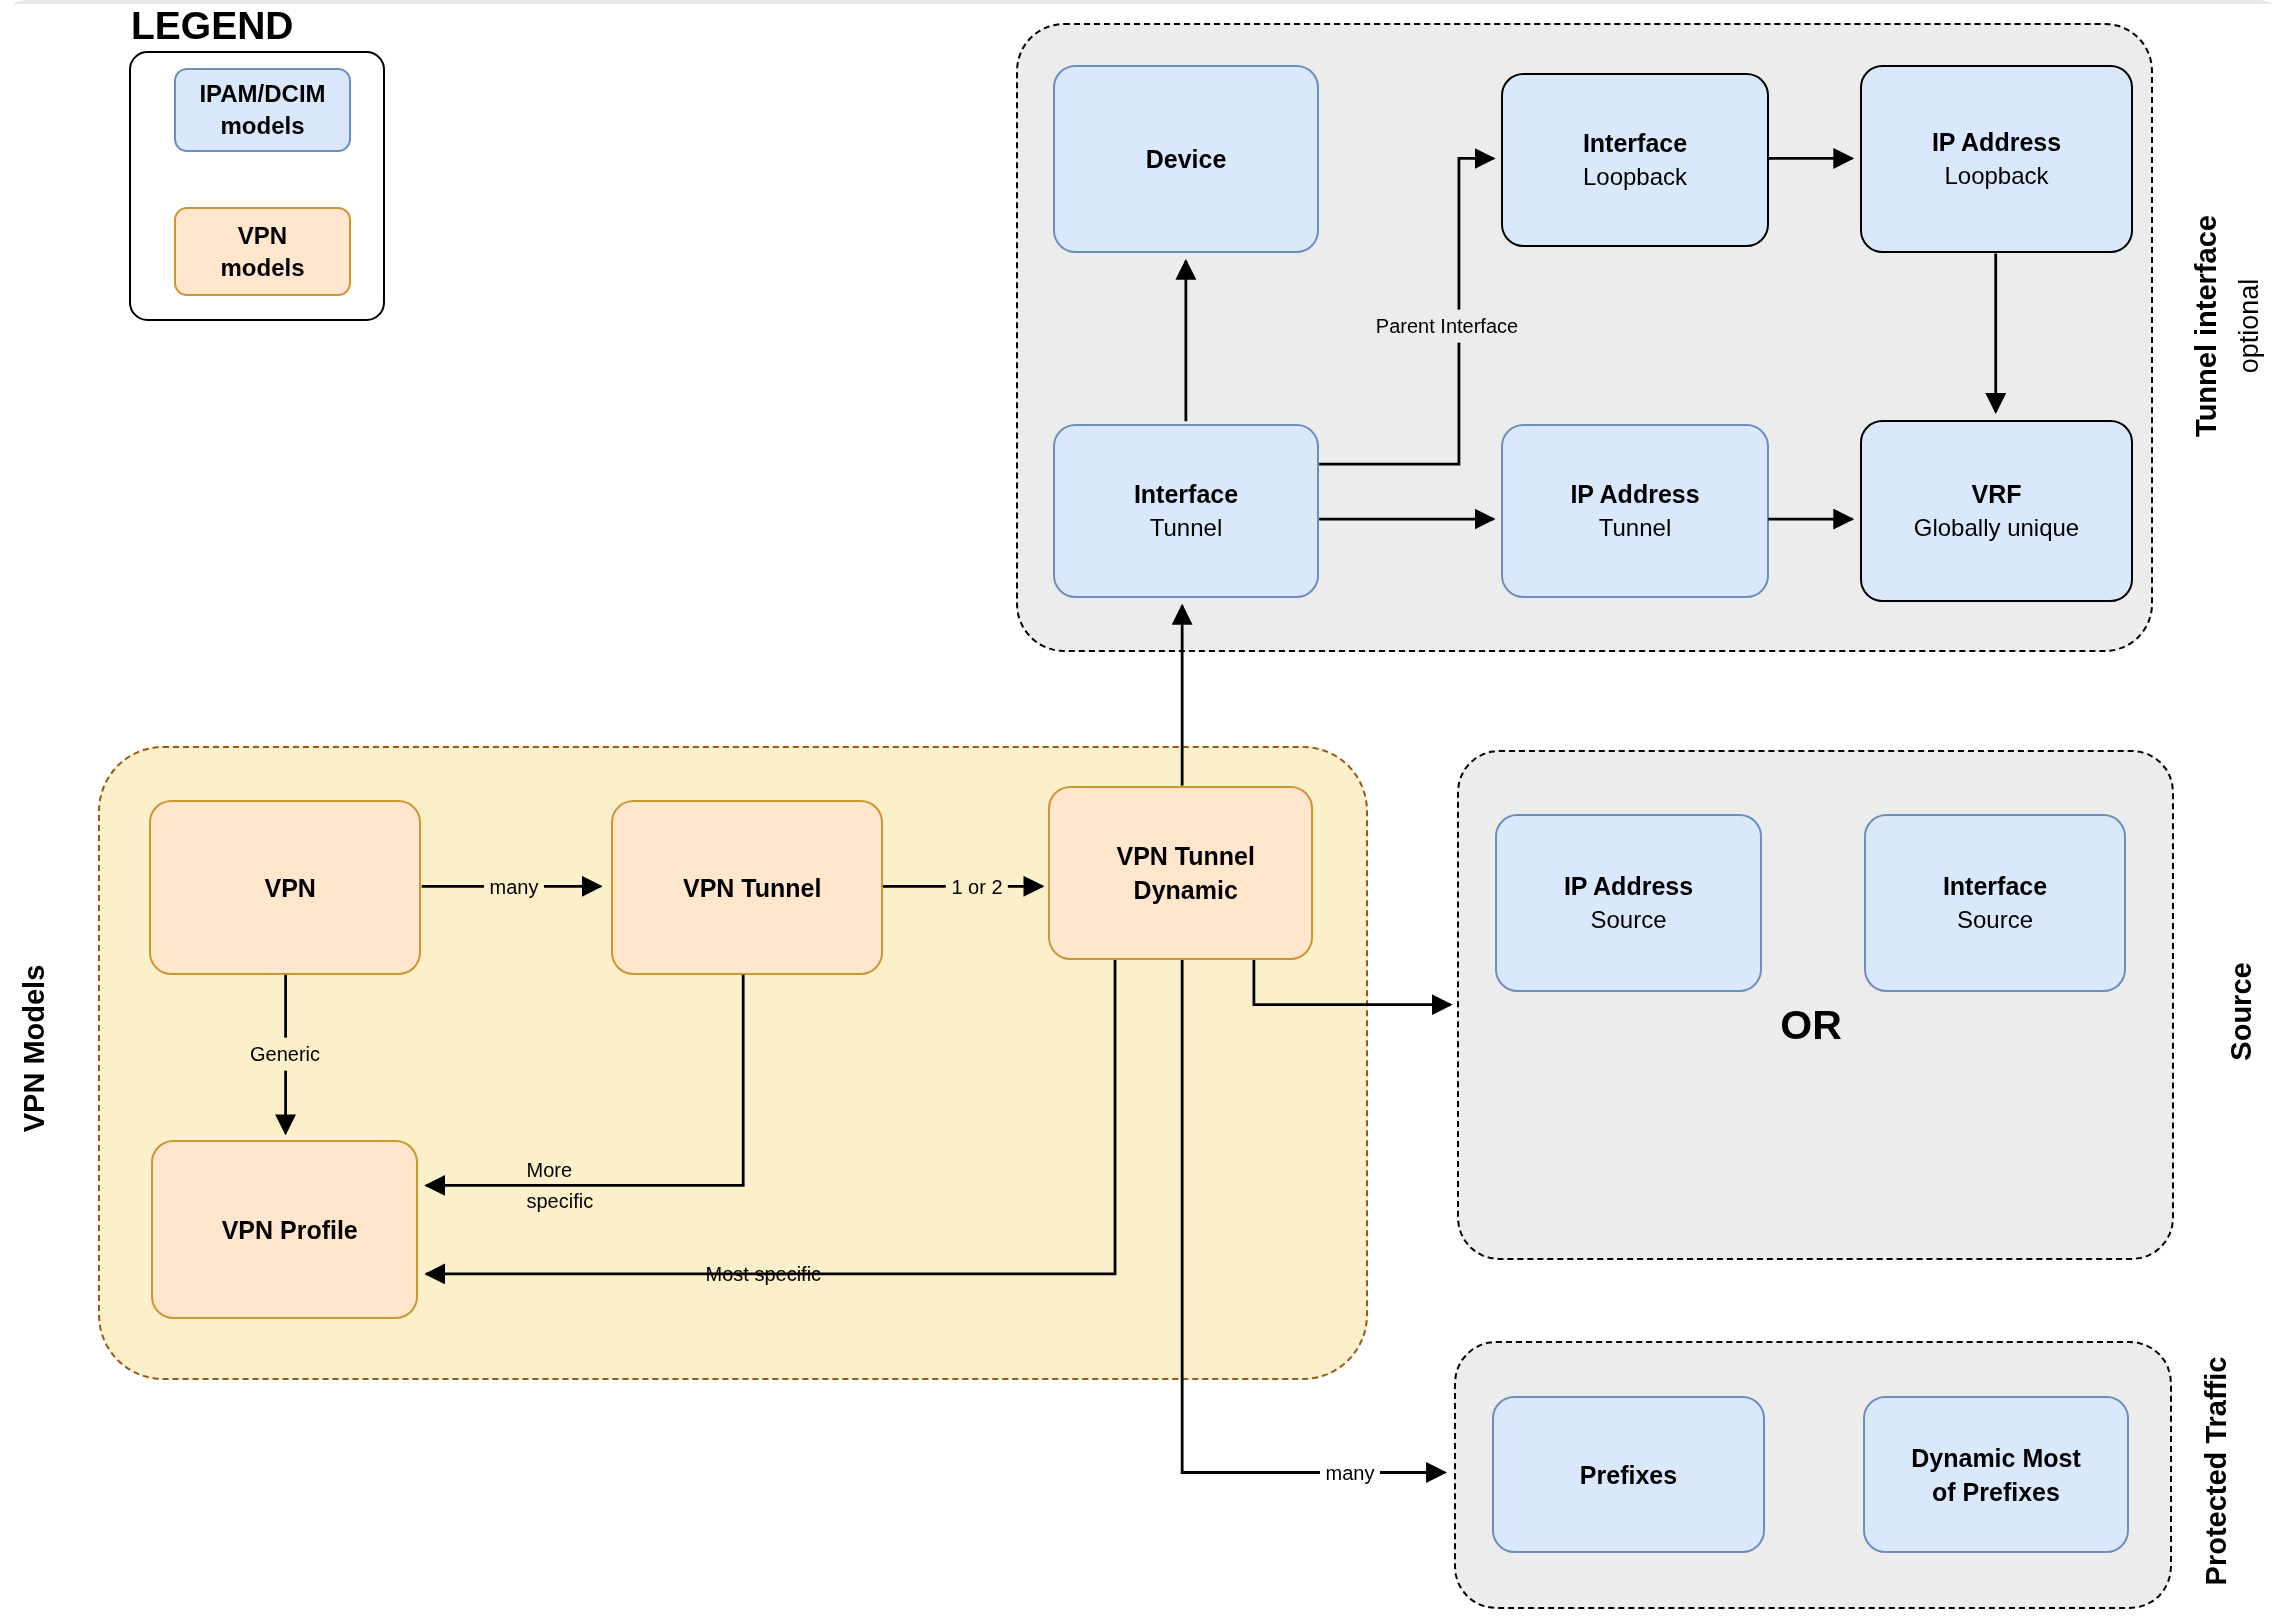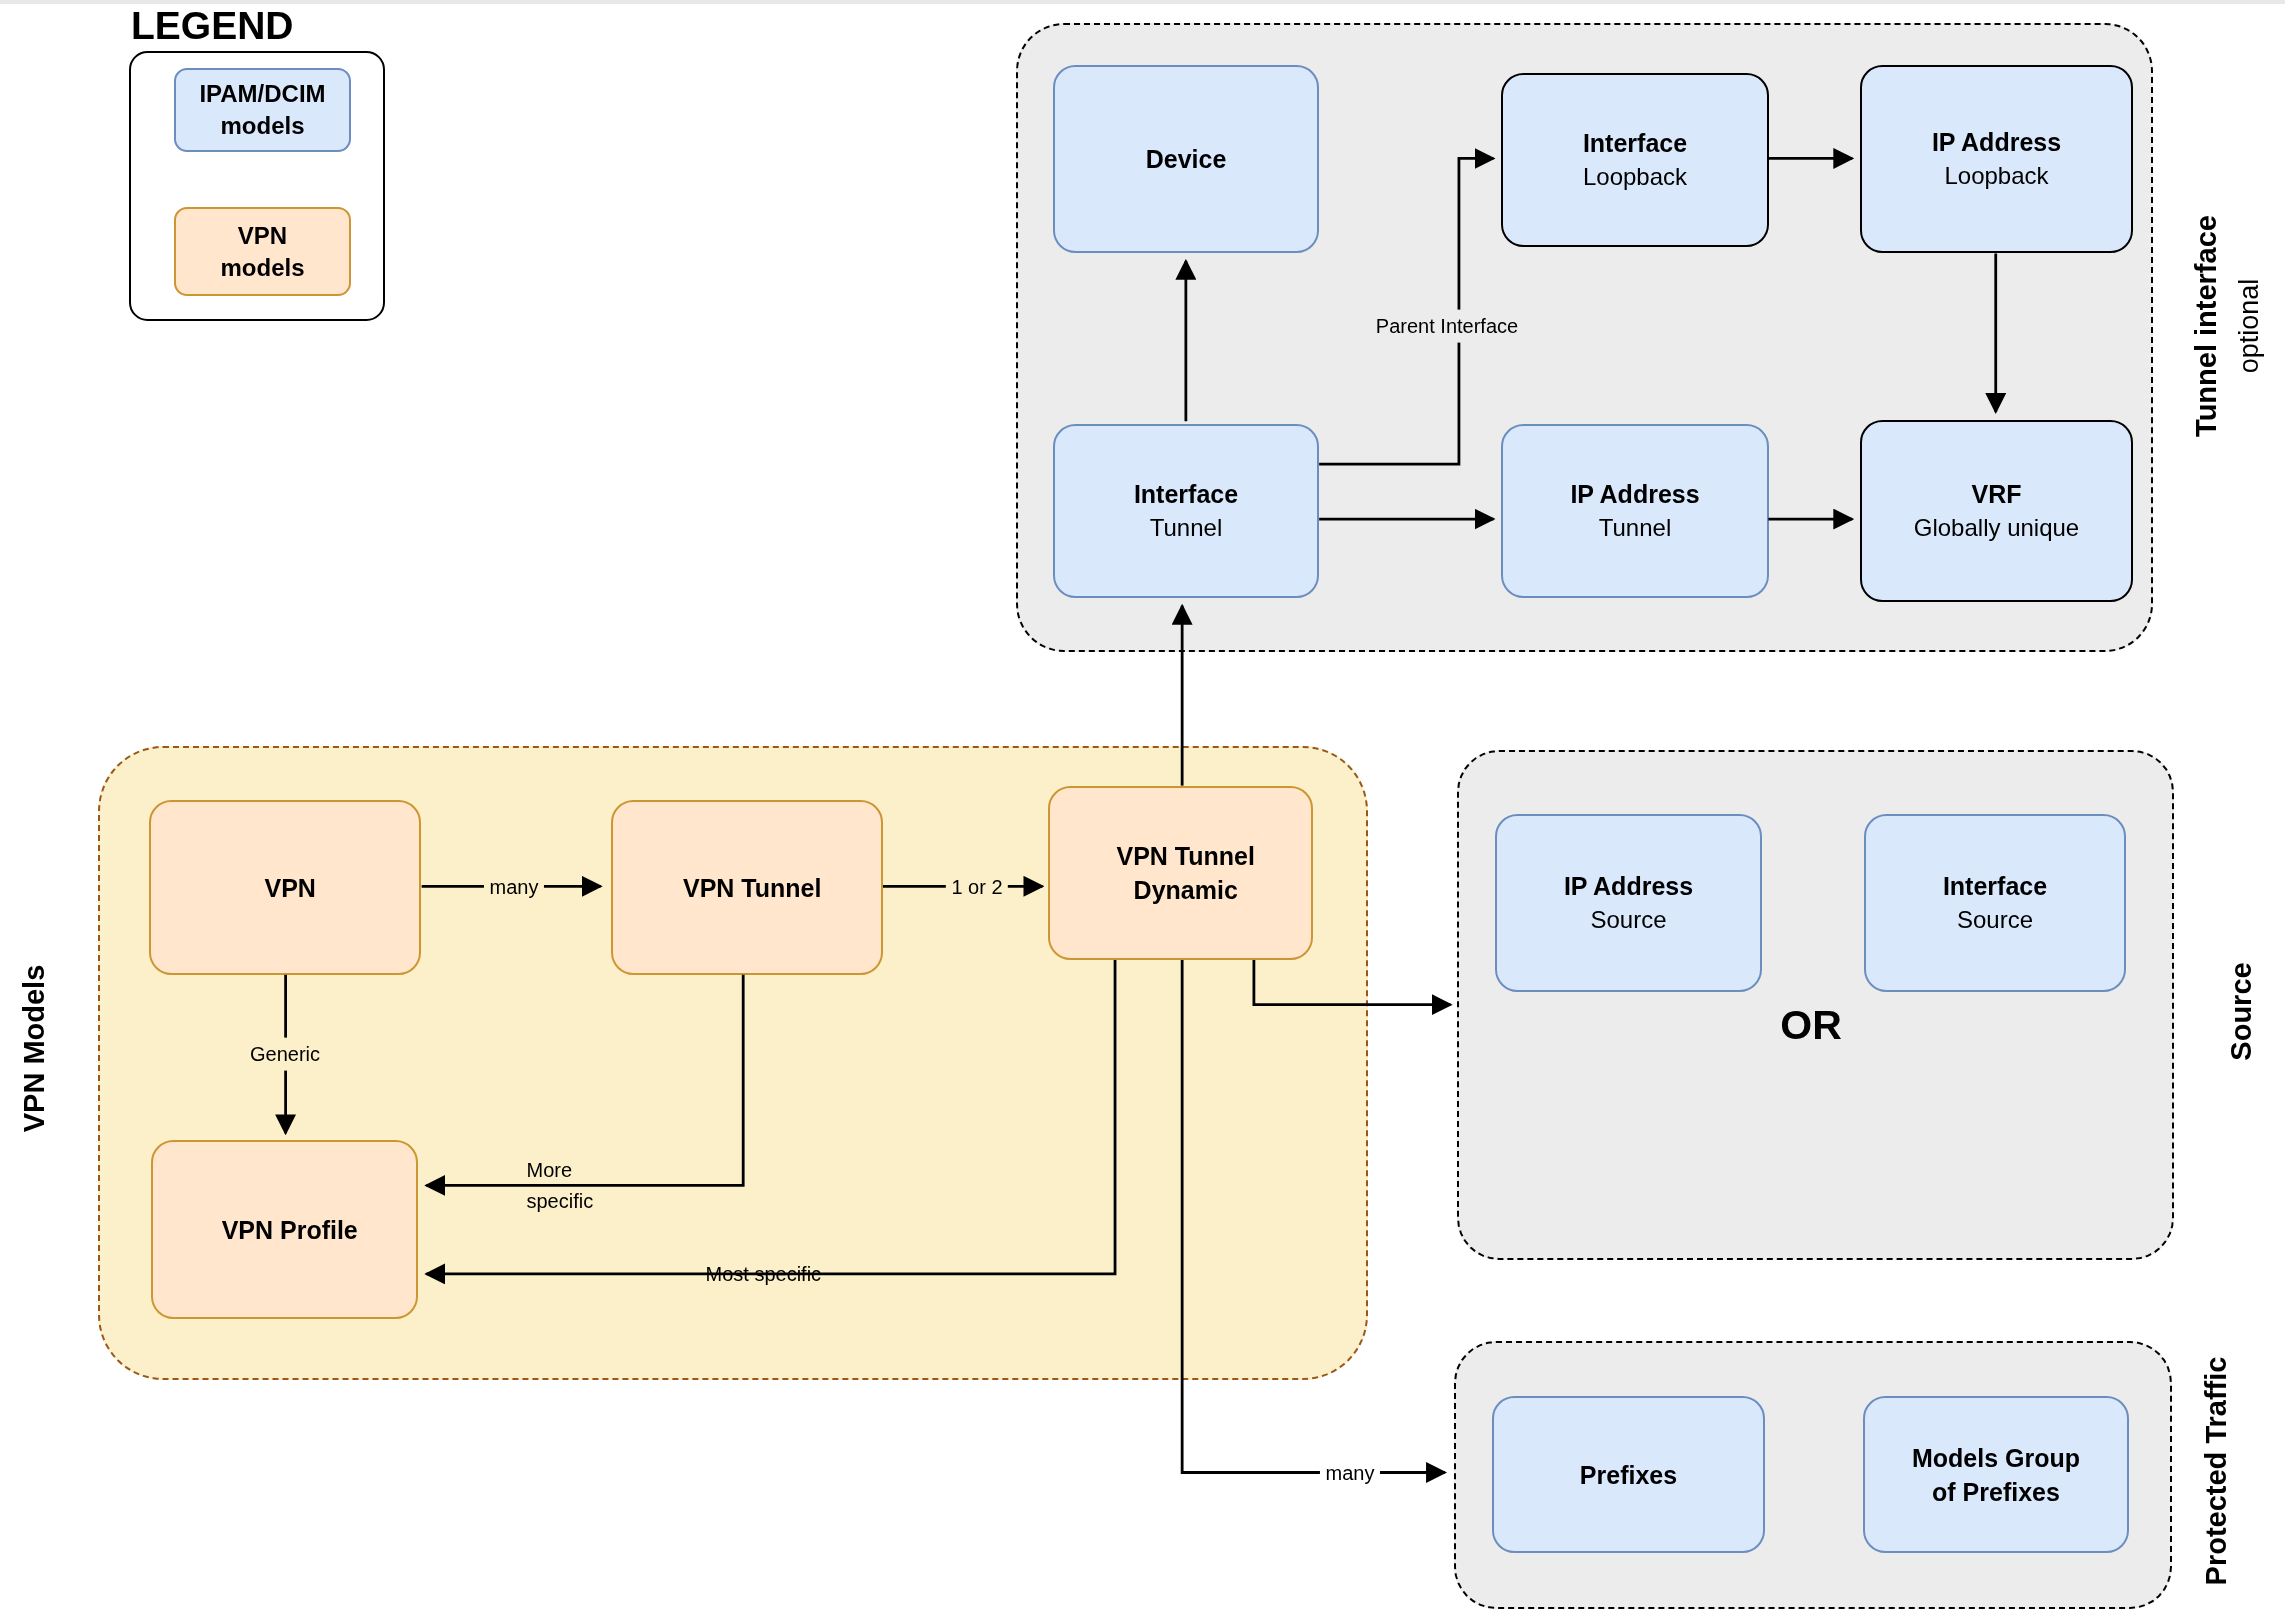--- a/index.html
+++ b/index.html
@@ -1,18 +1,18 @@
 <!DOCTYPE html>
 <html style="--blue-fill: #dae8fc; --blue-stroke: #6c8ebf; --orange-fill: #ffe6cc; --orange-stroke: #cc9633; --gray-fill: #ececec; --yellow-fill: #fbf0c9; --brown-stroke: #99571a;font-size:15px"><head>
 <meta charset="utf-8">
 <style>
   html,body{margin:0;padding:0;background:#ffffff;}
   #page{
     position:relative; width:2286px; height:1616px; overflow:hidden;
-    background:#ffffff; font-family:"Liberation Sans", sans-serif; color:#000;
+    background:#ffffff; font-family:"Liberation Sans", sans-serif; color:#000;border-radius:27px;
   }
   .top-strip{position:absolute;left:0;top:0;width:100%;height:3.7px;background:#e8e8e8;}
 
   
   .group{position:absolute; box-sizing:border-box;}
   .group.gray{background:var(--gray-fill); border:2.8px dashed #000; border-radius:48px;}
   .group.yellow{background:var(--yellow-fill); border:2.8px dashed var(--brown-stroke); border-radius:65px;}
   #g-tunnel{left:1016px; top:23px; width:1137px; height:629px;}
   #g-vpn{left:98px; top:746px; width:1270px; height:634px;}
   #g-source{left:1457px; top:750px; width:717px; height:510px; border-radius:42px;}
@@ -169,21 +169,21 @@
   <div id="n-iface-source" class="node blue">
     <div class="t">Interface</div>
     <div class="s">Source</div>
   </div>
   <div id="or-text">OR</div>
 
   <div id="n-prefixes" class="node blue">
     <div class="t">Prefixes</div>
   </div>
   <div id="n-dyngroup" class="node blue">
-    <div class="t">Models Group</div>
+    <div class="t">Dynamic Most</div>
     <div class="t">of Prefixes</div>
   </div>
 
   <svg id="wires" xmlns="http://www.w3.org/2000/svg" viewBox="0 0 2452 1734" width="2286" height="1616">
     <defs>
       <marker id="arr" viewBox="0 0 10 10" refX="9" refY="5" markerWidth="7.5" markerHeight="7.5" orient="auto">
         <path d="M0,0 L10,5 L0,10 z" fill="#000"></path>
       </marker>
     </defs>
     <polyline points="1272,452 1272,280" marker-end="url(#arr)"></polyline>

